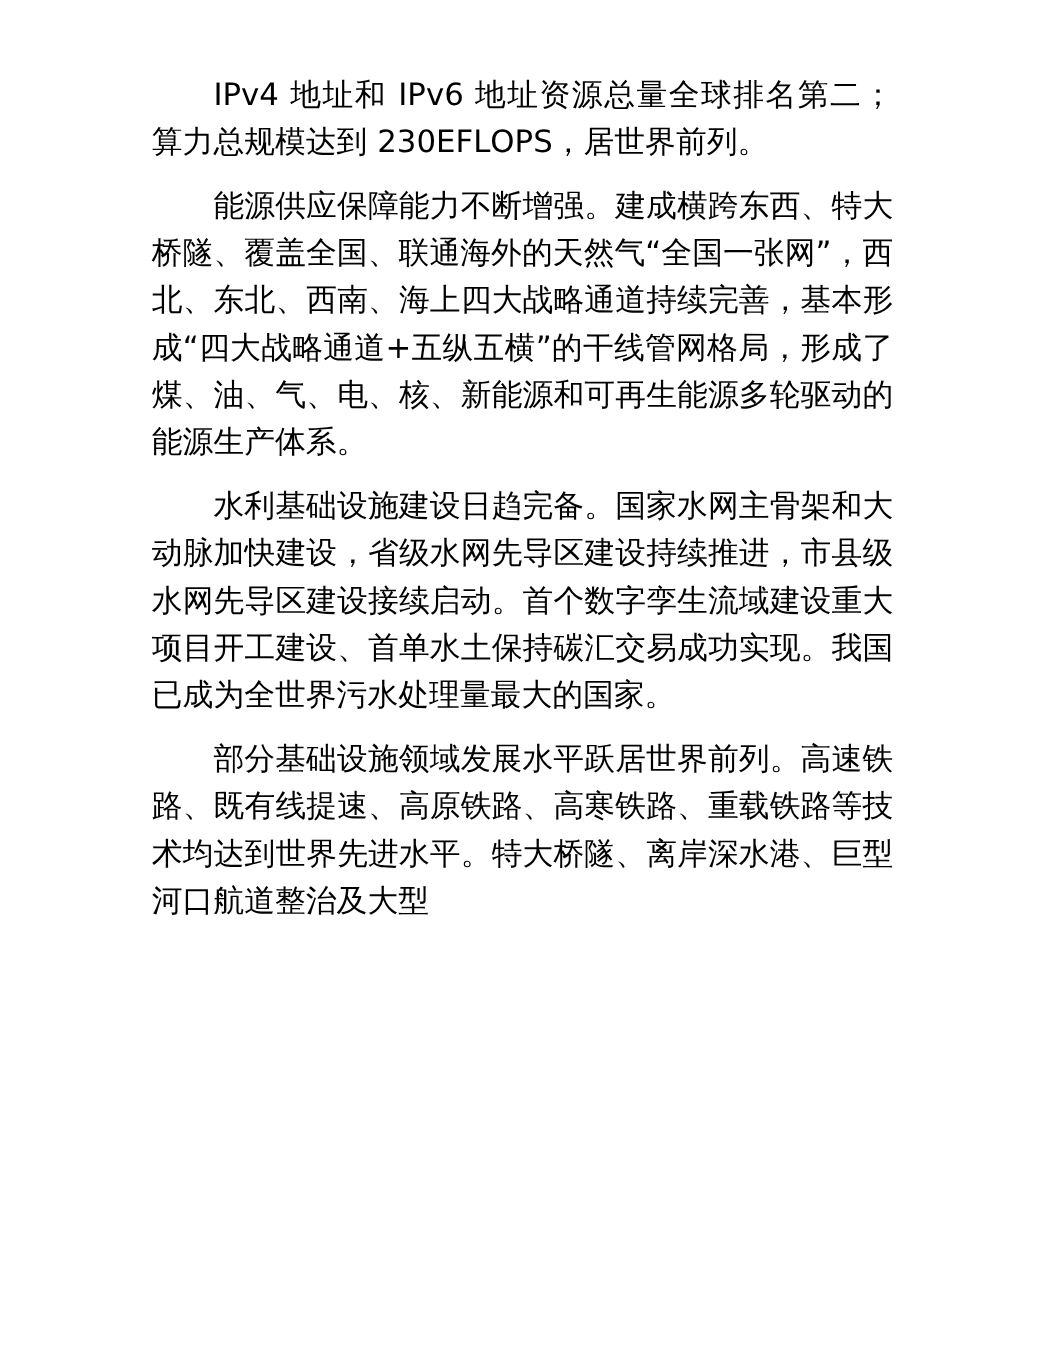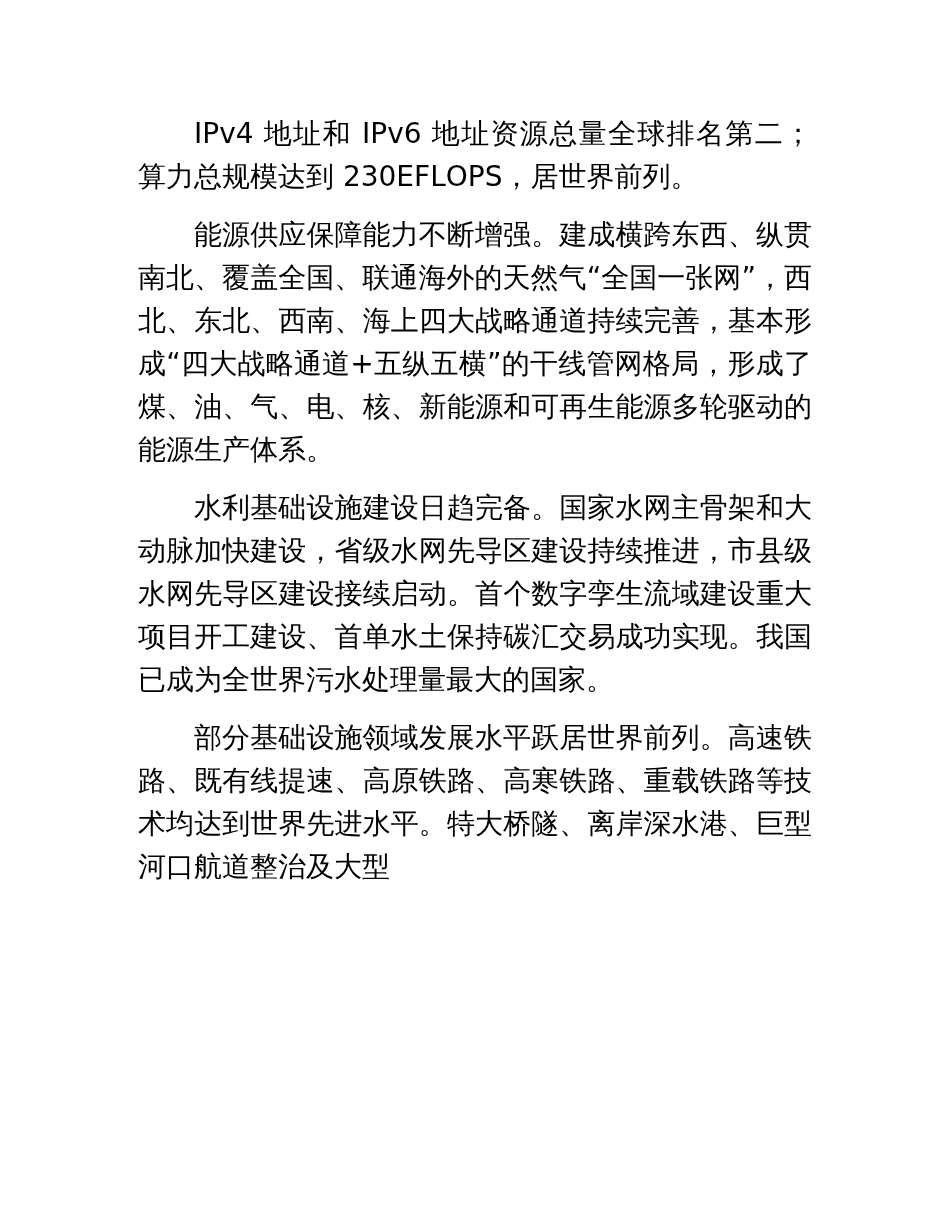--- a/index.html
+++ b/index.html
@@ -10,35 +10,35 @@
   body {
     width: 950px;
     height: 1230px;
     font-family: "DejaVu Sans", "Liberation Sans", sans-serif;
   }
   .page {
     box-sizing: border-box;
     width: 950px;
     height: 1022px;
     background: #ffffff;
-    padding: 112px 138px 0 138px;
+    padding: 64px 138px 0 138px;
     overflow: hidden;
   }
   .para {
     margin: 0 0 15px 0;
     font-size: 28px;
     line-height: 43px;
     color: #000000;
     text-align: justify;
     text-indent: 2em;
     word-break: break-all;
     font-kerning: none;
   }
 </style>
 </head>
 <body>
 
 <div class="page">
   <p class="para">IPv4 地址和 IPv6 地址资源总量全球排名第二；算力总规模达到 230EFLOPS，居世界前列。</p>
-  <p class="para">能源供应保障能力不断增强。建成横跨东西、纵贯南北、覆盖全国、联通海外的天然气“全国一张网”，西北、东北、西南、海上四大战略通道持续完善，基本形成“四大战略通道+五纵五横”的干线管网格局，形成了煤、油、气、电、核、新能源和可再生能源多轮驱动的能源生产体系。</p>
+  <p class="para">能源供应保障能力不断增强。建成横跨东西、特大桥隧、覆盖全国、联通海外的天然气“全国一张网”，西北、东北、西南、海上四大战略通道持续完善，基本形成“四大战略通道+五纵五横”的干线管网格局，形成了煤、油、气、电、核、新能源和可再生能源多轮驱动的能源生产体系。</p>
   <p class="para">水利基础设施建设日趋完备。国家水网主骨架和大动脉加快建设，省级水网先导区建设持续推进，市县级水网先导区建设接续启动。首个数字孪生流域建设重大项目开工建设、首单水土保持碳汇交易成功实现。我国已成为全世界污水处理量最大的国家。</p>
   <p class="para">部分基础设施领域发展水平跃居世界前列。高速铁路、既有线提速、高原铁路、高寒铁路、重载铁路等技术均达到世界先进水平。特大桥隧、离岸深水港、巨型河口航道整治及大型</p>
 </div>
 
 </body></html>

